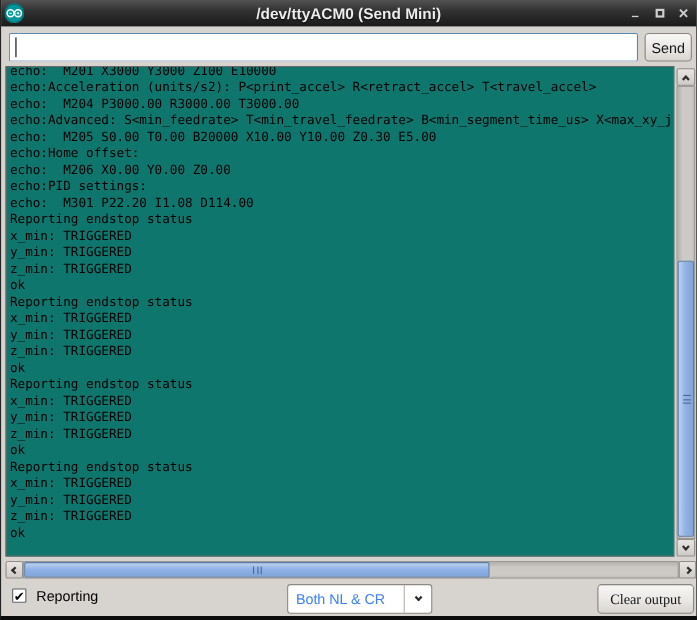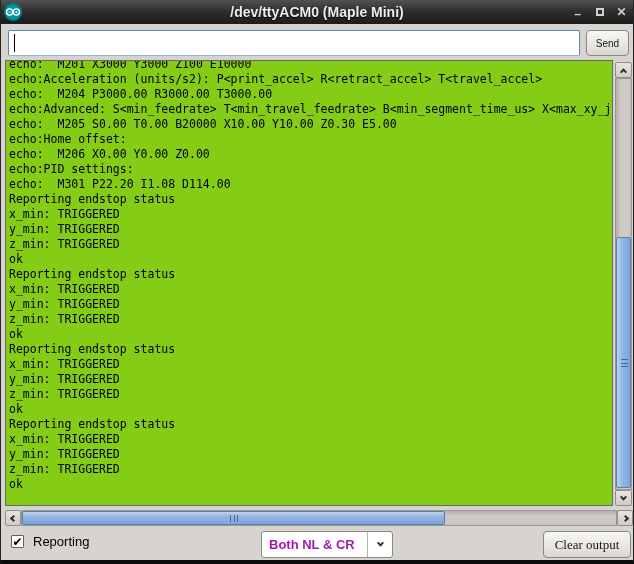--- a/index.html
+++ b/index.html
@@ -17,25 +17,25 @@
   .wc{width:13px;height:13px;display:flex;align-items:center;justify-content:center;
       color:#cfcfcf;font-size:12px;font-weight:bold;cursor:default;}
   .wc .maxbox{width:8px;height:8px;border:2px solid #cfcfcf;}
   .wc.min span{position:relative;top:2px;}
   
   .send-input{position:absolute;left:7px;top:30px;width:572px;height:26px;background:#fff;
               border:1px solid #5b87b5;border-bottom-color:#8fb0d6;border-radius:2px;
               font-size:13px;padding:0 5px;outline:none;color:#000;}
   .caret{position:absolute;left:13px;top:34px;width:1px;height:18px;background:#000;}
   .btn{background:linear-gradient(#f8f7f6,#e9e7e4 55%,#d9d6d1);border:1px solid #8a8681;
-       border-radius:4px;color:#161616;font-size:10px;font-family:"Liberation Sans",sans-serif;
+       border-radius:4px;color:#161616;font-size:13px;font-family:"Liberation Sans",sans-serif;
        padding:0;}
   .send-btn{position:absolute;left:585px;top:30px;width:43px;height:26px;}
   
-  .terminal{position:absolute;left:4px;top:60px;width:608px;height:446px;background:#84cc16;
+  .terminal{position:absolute;left:4px;top:60px;width:608px;height:446px;background:#0f766e;
             border:1px solid #696969;overflow:hidden;}
   .terminal pre{margin:-4px 0 0 0;padding:0 0 0 3px;font-family:"DejaVu Sans Mono","Liberation Mono",monospace;
                 font-size:11.5px;line-height:15px;color:#000;white-space:pre;}
   .tline{height:15px;}
   
   .stepper{background:linear-gradient(#e8e5e2,#cfcbc7);border:1px solid #918d89;border-radius:2px;
            display:flex;align-items:center;justify-content:center;}
   .chev{display:block;width:5px;height:5px;border-right:2px solid #2d2d2d;border-bottom:2px solid #2d2d2d;}
   .chev.up{transform:rotate(-135deg) translate(-1px,-1px);}
   .chev.down{transform:rotate(45deg) translate(-1px,-1px);}
@@ -63,21 +63,21 @@
           border-left:1px solid #46689a;border-right:1px solid #46689a;}
   .grip-v:before{content:"";position:absolute;top:0;left:3px;height:7px;width:1px;background:#46689a;}
   
   .bottombar{position:absolute;left:0;top:529px;width:632px;height:31px;}
   .autoscroll{position:absolute;left:10px;top:5px;display:flex;align-items:center;gap:9px;
               font-size:13px;color:#000;}
   .cb{width:13px;height:13px;background:#fff;border:1px solid #636363;border-radius:1px;
       display:flex;align-items:center;justify-content:center;font-size:12px;line-height:12px;color:#000;}
   .dd{position:absolute;top:2px;height:27px;background:#fff;border:1px solid #8d8983;border-radius:3px;
       display:flex;align-items:center;}
-  .dd-val{flex:1;font-size:13px;color:#a21caf;padding-left:7px;white-space:nowrap;font-weight:bold;}
+  .dd-val{flex:1;font-size:13px;color:#3b82f6;padding-left:7px;white-space:nowrap;}
   .dd-btn{width:25px;height:100%;border-left:1px solid #b5b1ac;display:flex;align-items:center;justify-content:center;}
   .dd-lineending{left:260px;width:132px;}
   .dd-baud{left:405px;width:127px;}
   .clear-btn{position:absolute;left:542px;top:2px;width:88px;height:27px;font-size:13px;font-family:Liberation Serif, serif;}
 </style>
 </head>
 <body>
 
 <div class="window">
 
@@ -86,21 +86,21 @@
       <svg width="18" height="18" viewBox="0 0 18 18">
         <circle cx="9" cy="9" r="9" fill="#00979c"></circle>
         <circle cx="9" cy="9" r="8.2" fill="none" stroke="#006468" stroke-width="0.8"></circle>
         <circle cx="5.6" cy="9" r="3.1" fill="none" stroke="#ffffff" stroke-width="1.4"></circle>
         <circle cx="12.4" cy="9" r="3.1" fill="none" stroke="#ffffff" stroke-width="1.4"></circle>
         <rect x="4.4" y="8.6" width="2.4" height="0.9" fill="#ffffff"></rect>
         <rect x="11.2" y="8.6" width="2.4" height="0.9" fill="#ffffff"></rect>
         <rect x="12" y="7.8" width="0.9" height="2.4" fill="#ffffff"></rect>
       </svg>
     </span>
-    <div class="win-title">/dev/ttyACM0 (Maple Mini)</div>
+    <div class="win-title">/dev/ttyACM0 (Send Mini)</div>
     <div class="win-controls">
       <span class="wc min">
           <span>–</span>
         </span>
       <span class="wc max">
           <span class="maxbox"></span>
         </span>
       <span class="wc close">
           <span>✕</span>
         </span>

